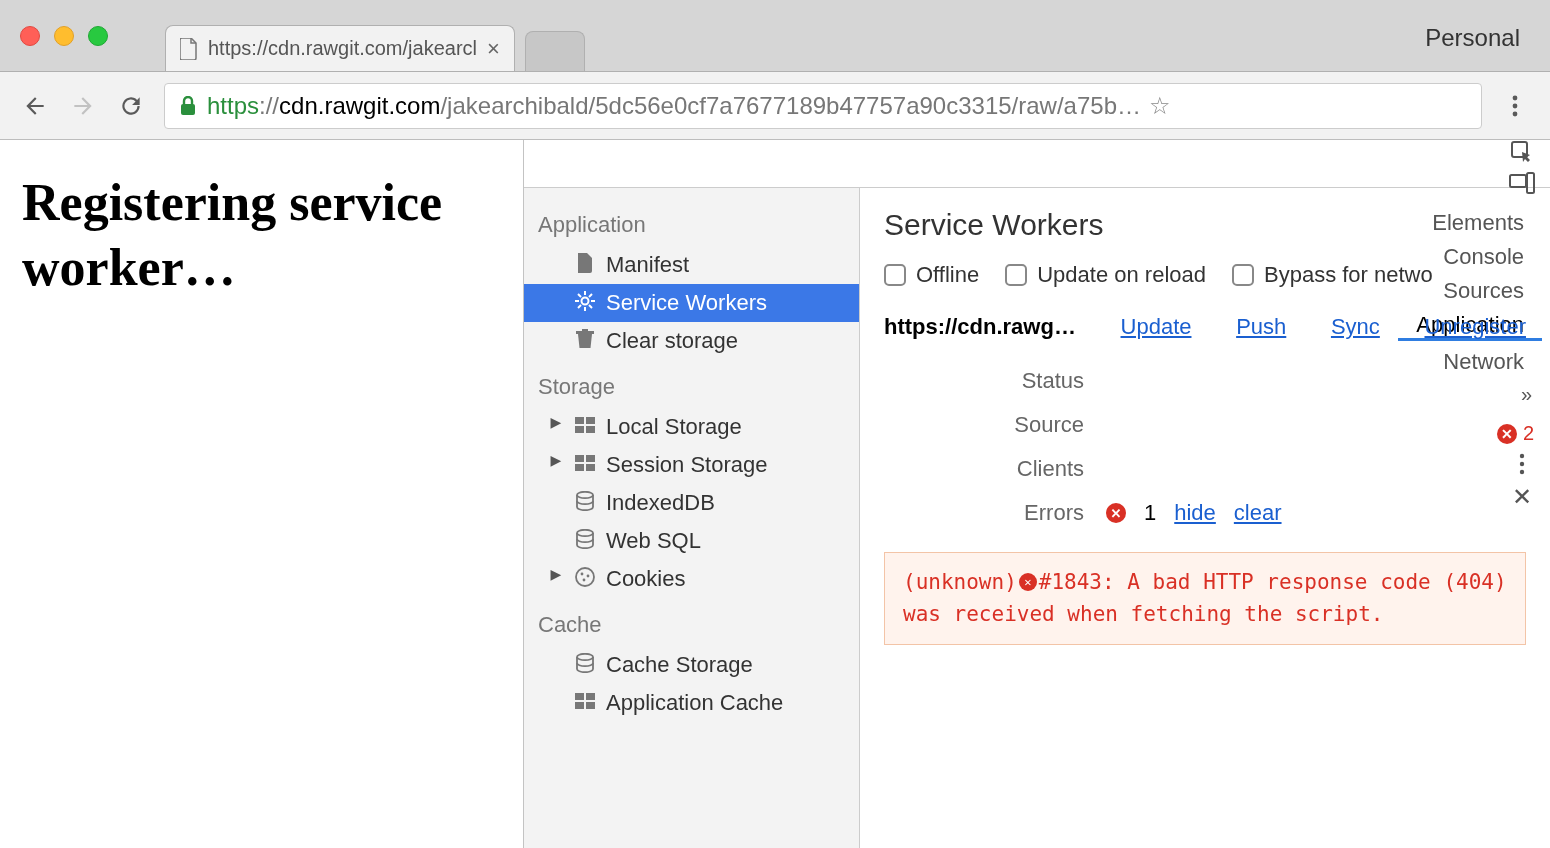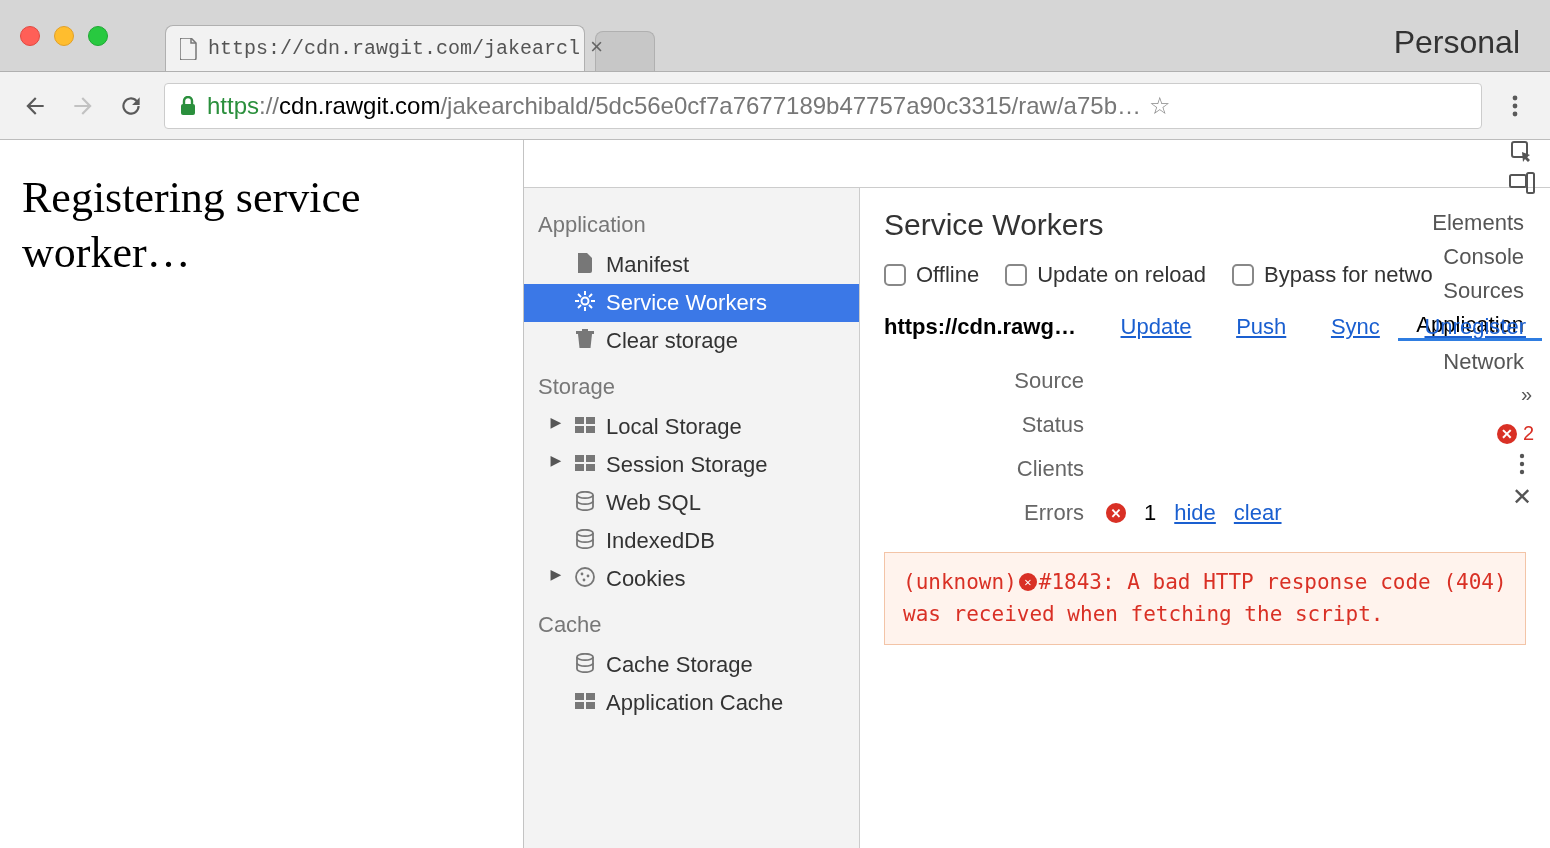--- a/index.html
+++ b/index.html
@@ -17,41 +17,41 @@
   display: flex;
   align-items: flex-end;
   position: relative;
   border-bottom: 1px solid #b0b0b0;
 }
 .traffic-lights { position: absolute; top: 26px; left: 20px; display: flex; gap: 14px; }
 .tl { width: 20px; height: 20px; border-radius: 50%; }
 .tl.red { background: #ff5f57; border:1px solid #e14940;}
 .tl.yellow { background: #ffbd2e; border:1px solid #e1a028;}
 .tl.green { background: #28c940; border:1px solid #20a834;}
-.tabbar { display: flex; align-items: flex-end; margin-left: 165px; height: 100%; font-family: Liberation Mono, monospace; }
+.tabbar { display: flex; align-items: flex-end; margin-left: 165px; height: 100%; }
 .tab {
   height: 46px; min-width: 340px; max-width: 420px;
   background: #f2f2f2;
   border-radius: 8px 8px 0 0;
   border: 1px solid #b0b0b0; border-bottom: none;
   display: flex; align-items: center; gap: 10px;
   padding: 0 14px; font-size: 20px; color: #555;
   position: relative;
 }
 .tab .close-x { margin-left: auto; font-size: 22px; color: #666; }
 .ghost-tab {
   height: 40px; width: 60px;
   background: #c7c7c7;
   border-radius: 8px 8px 0 0;
   border: 1px solid #b0b0b0; border-bottom: none;
   margin-left: 10px;
 }
 .profile-label {
   position: absolute; right: 30px; top: 24px;
-  font-size: 32px; color: #333;
+  font-size: 24px; color: #333;
 }
 
 
 .toolbar {
   height: 68px; background: #f2f2f2;
   border-bottom: 1px solid #bdbdbd;
   display: flex; align-items: center; gap: 18px;
   padding: 8px 20px;
 }
 .nav-btn { width: 30px; height: 30px; display:flex; align-items:center; justify-content:center; color:#5a5a5a; }
@@ -68,21 +68,21 @@
 .omnibox .rest { color:#777; }
 .omnibox .star { margin-left: 8px; color:#888; font-size: 24px; }
 
 
 .main { display: flex; height: calc(848px - 72px - 68px); }
 .page-viewport {
   width: 523px; padding: 30px 22px;
 }
 .page-viewport h1 {
   font-family: Georgia, 'Times New Roman', serif;
-  font-weight: normal; font-size: 44px; line-height: 1.25;
+  font-weight: bold; font-size: 52px; line-height: 1.25;
 }
 
 
 .devtools {
   flex: 1; display: flex; flex-direction: column;
   border-left: 1px solid #c3c3c3;
 }
 .dt-tabbar {
   height: 48px; border-bottom: 1px solid #ccc;
   display: flex; align-items: flex-end; gap: 8px; padding: 0 8px;
@@ -311,32 +311,32 @@
         </div>
         <div class="dt-side-item">
           <span class="tri">&nbsp;</span>
           <span class="ico">
               <svg width="18" height="20" viewBox="0 0 18 20">
                 <ellipse cx="9" cy="4" rx="8" ry="3.2" fill="none" stroke="#777" stroke-width="1.8"></ellipse>
                 <path d="M1 4v12c0 1.8 3.6 3.2 8 3.2s8-1.4 8-3.2V4" fill="none" stroke="#777" stroke-width="1.8"></path>
                 <path d="M1 10c0 1.8 3.6 3.2 8 3.2s8-1.4 8-3.2" fill="none" stroke="#777" stroke-width="1.8"></path>
               </svg>
             </span>
-          <span>Web SQL</span>
+          <span>IndexedDB</span>
         </div>
         <div class="dt-side-item">
           <span class="tri">&nbsp;</span>
           <span class="ico">
               <svg width="18" height="20" viewBox="0 0 18 20">
                 <ellipse cx="9" cy="4" rx="8" ry="3.2" fill="none" stroke="#777" stroke-width="1.8"></ellipse>
                 <path d="M1 4v12c0 1.8 3.6 3.2 8 3.2s8-1.4 8-3.2V4" fill="none" stroke="#777" stroke-width="1.8"></path>
                 <path d="M1 10c0 1.8 3.6 3.2 8 3.2s8-1.4 8-3.2" fill="none" stroke="#777" stroke-width="1.8"></path>
               </svg>
             </span>
-          <span>IndexedDB</span>
+          <span>Web SQL</span>
         </div>
         <div class="dt-side-item">
           <span class="tri">▶</span>
           <span class="ico">
               <svg width="20" height="20" viewBox="0 0 20 20">
                 <circle cx="10" cy="10" r="9" fill="none" stroke="#777" stroke-width="1.8"></circle>
                 <circle cx="7" cy="7" r="1.4" fill="#777"></circle>
                 <circle cx="13" cy="9" r="1.4" fill="#777"></circle>
                 <circle cx="9" cy="13" r="1.4" fill="#777"></circle>
               </svg>
@@ -390,25 +390,25 @@
 
         <div class="dt-scope-row">
           <span class="origin">https://cdn.rawg…</span>
           <span class="dt-link">Update</span>
           <span class="dt-link">Push</span>
           <span class="dt-link">Sync</span>
           <span class="dt-link">Unregister</span>
         </div>
 
         <div class="dt-kv">
+          <span class="k">Status</span>
+          <span class="v"></span>
+        </div>
+        <div class="dt-kv">
           <span class="k">Source</span>
-          <span class="v"></span>
-        </div>
-        <div class="dt-kv">
-          <span class="k">Status</span>
           <span class="v"></span>
         </div>
         <div class="dt-kv">
           <span class="k">Clients</span>
           <span class="v"></span>
         </div>
         <div class="dt-kv">
           <span class="k">Errors</span>
           <span class="v">
             <span class="errcirc">✕</span>

